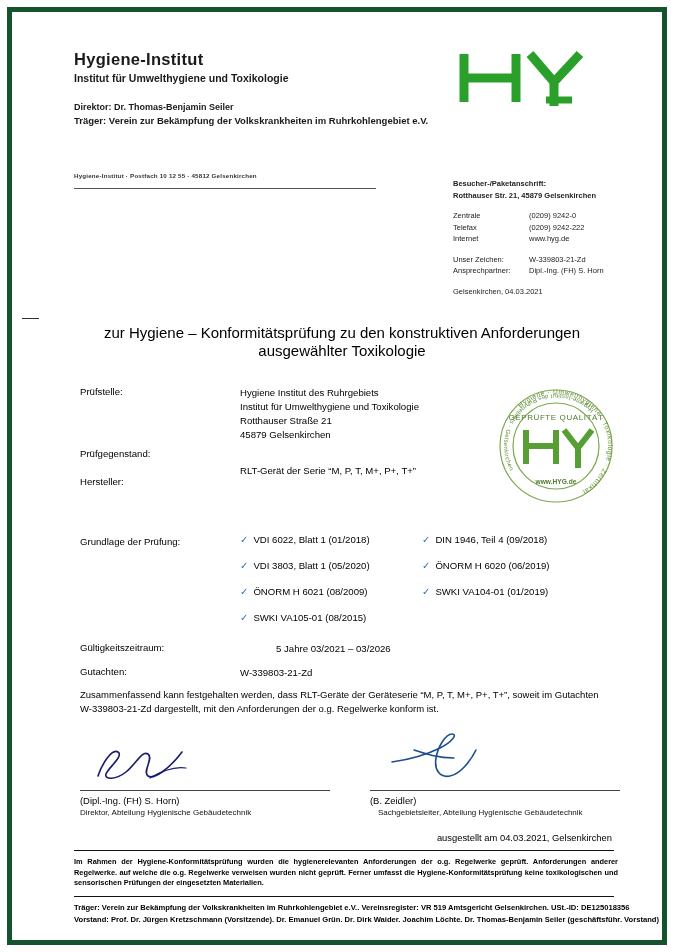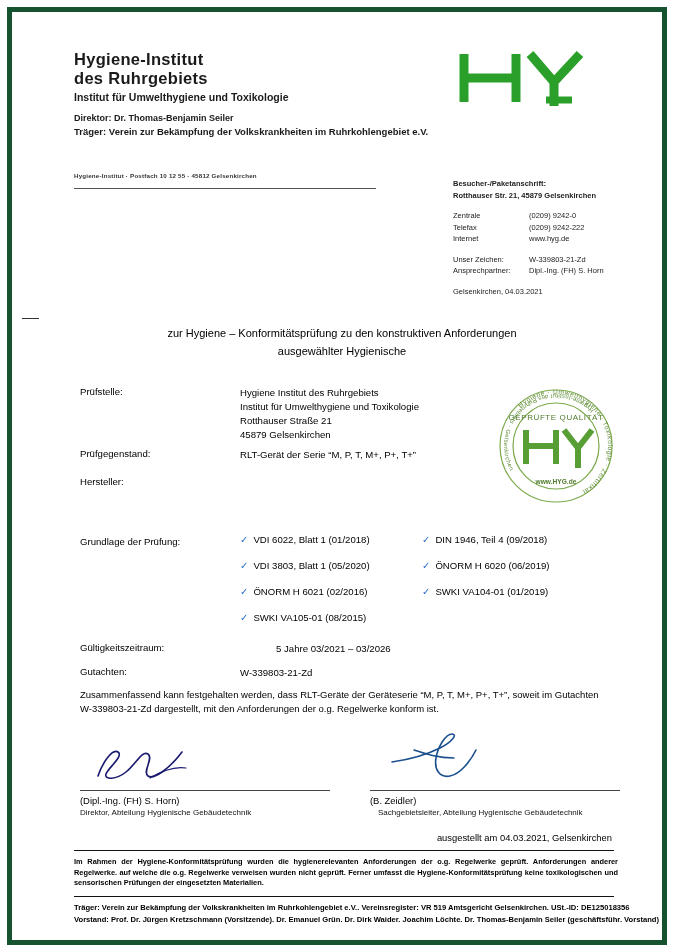--- a/index.html
+++ b/index.html
@@ -45,21 +45,21 @@
   }
   .hdr-sub-1 {
     font-size: 10.5px;
     font-weight: bold;
     margin-top: 3px;
     color: #1a1a1a;
   }
   .hdr-sub-2 {
     font-size: 9px;
     font-weight: bold;
-    margin-top: 10px;
+    margin-top: 18px;
     color: #1a1a1a;
   }
   .hdr-sub-3 {
     font-size: 9.5px;
     font-weight: bold;
     margin-top: 3px;
     color: #1a1a1a;
   }
   
   .logo {
@@ -119,21 +119,21 @@
     font-size: 22px;
     font-weight: bold;
     letter-spacing: 0.4px;
   }
   .cert-sub {
     position: absolute;
     left: 70px;
     top: 312px;
     width: 520px;
     text-align: center;
-    font-size: 11px;
+    font-size: 15px;
     line-height: 18px;
   }
   .lbl {
     position: absolute;
     font-size: 9.6px;
     color: #000;
   }
   .val {
     position: absolute;
     font-size: 9.6px;
@@ -257,21 +257,20 @@
   .nowrap { white-space: nowrap; }
 </style>
 </head>
 <body>
 
 <div class="page">
   <div class="sheet">
 
     <div class="hdr">
       <div class="hdr-title-1">Hygiene-Institut</div>
-      <div class="hdr-title-1">des Ruhrgebiets</div>
       <div class="hdr-sub-1">Institut für Umwelthygiene und Toxikologie</div>
       <div class="hdr-sub-2">Direktor: Dr. Thomas-Benjamin Seiler</div>
       <div class="hdr-sub-3">Träger: Verein zur Bekämpfung der Volkskrankheiten im Ruhrkohlengebiet e.V.</div>
     </div>
 
     <div class="logo">
       <svg viewBox="0 0 140 62" width="140" height="62">
         <g fill="none" stroke="#2aa02a" stroke-width="9">
           <path d="M10 6 L10 54"></path>
           <path d="M62 6 L62 54"></path>
@@ -312,21 +311,21 @@
         <div class="row2">
           <span class="k">Ansprechpartner:</span>
           <span>Dipl.-Ing. (FH) S. Horn</span>
         </div>
       </div>
       <div class="blk">Gelsenkirchen, 04.03.2021</div>
     </div>
 
     <div class="cert-sub">
       <div>zur Hygiene – Konformitätsprüfung zu den konstruktiven Anforderungen</div>
-      <div>ausgewählter Hygienische</div>
+      <div>ausgewählter Toxikologie</div>
     </div>
 
     <div class="stamp">
       <svg viewBox="0 0 124 124" width="124" height="124">
         <defs>
           <path id="ringOuter" d="M62,62 m-52,0 a52,52 0 1,1 104,0 a52,52 0 1,1 -104,0"></path>
           <path id="ringInner" d="M62,62 m52,0 a52,52 0 1,0 -104,0 a52,52 0 1,0 104,0"></path>
         </defs>
         <circle cx="62" cy="62" r="56" fill="none" stroke="#7aa84a" stroke-width="1.2"></circle>
         <circle cx="62" cy="62" r="43" fill="none" stroke="#7aa84a" stroke-width="1.2"></circle>
@@ -350,41 +349,41 @@
 
     <div class="lbl" style="left:68px; top:374px;">Prüfstelle:</div>
     <div class="val" style="left:228px; top:374px; width:250px;">
       <div>Hygiene Institut des Ruhrgebiets</div>
       <div>Institut für Umwelthygiene und Toxikologie</div>
       <div>Rotthauser Straße 21</div>
       <div>45879 Gelsenkirchen</div>
     </div>
 
     <div class="lbl" style="left:68px; top:436px;">Prüfgegenstand:</div>
-    <div class="val" style="left:228px; top:436px; width:260px;">RLT-Gerät der Serie “M, P, T, M+, P+, T+”</div>
+    <div class="val" style="left:228px; top:452px; width:260px;">RLT-Gerät der Serie “M, P, T, M+, P+, T+”</div>
 
     <div class="lbl" style="left:68px; top:464px;">Hersteller:</div>
 
     <div class="lbl" style="left:68px; top:524px;">Grundlage der Prüfung:</div>
 
     <div class="checks">
       <div class="ck" style="left:0px; top:0px;">
         <span class="ckmark">✓</span><span>VDI 6022, Blatt 1 (01/2018)</span>
       </div>
       <div class="ck" style="left:182px; top:0px;">
         <span class="ckmark">✓</span><span>DIN 1946, Teil 4 (09/2018)</span>
       </div>
       <div class="ck" style="left:0px; top:26px;">
         <span class="ckmark">✓</span><span>VDI 3803, Blatt 1 (05/2020)</span>
       </div>
       <div class="ck" style="left:182px; top:26px;">
         <span class="ckmark">✓</span><span>ÖNORM H 6020 (06/2019)</span>
       </div>
       <div class="ck" style="left:0px; top:52px;">
-        <span class="ckmark">✓</span><span>ÖNORM H 6021 (02/2016)</span>
+        <span class="ckmark">✓</span><span>ÖNORM H 6021 (08/2009)</span>
       </div>
       <div class="ck" style="left:182px; top:52px;">
         <span class="ckmark">✓</span><span>SWKI VA104-01 (01/2019)</span>
       </div>
       <div class="ck" style="left:0px; top:78px;">
         <span class="ckmark">✓</span><span>SWKI VA105-01 (08/2015)</span>
       </div>
     </div>
 
     <div class="lbl" style="left:68px; top:630px;">Gültigkeitszeitraum:</div>

